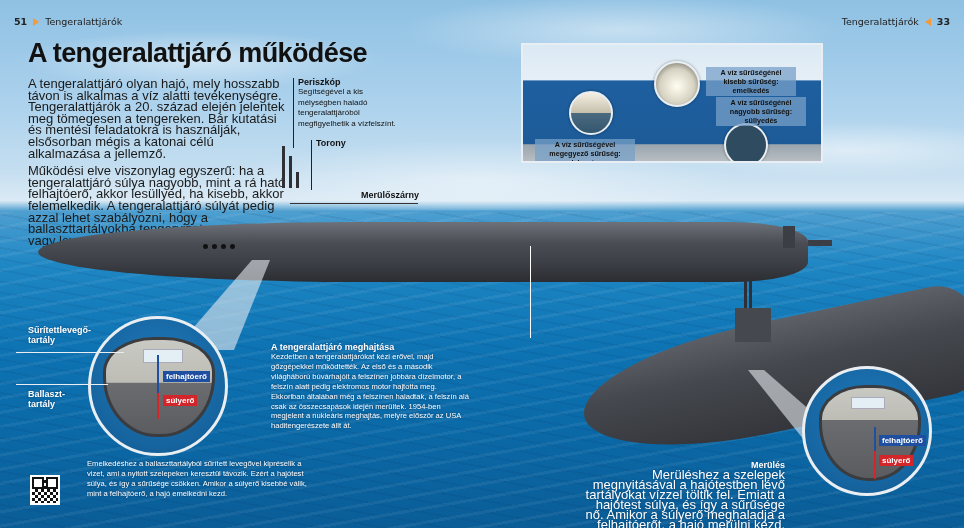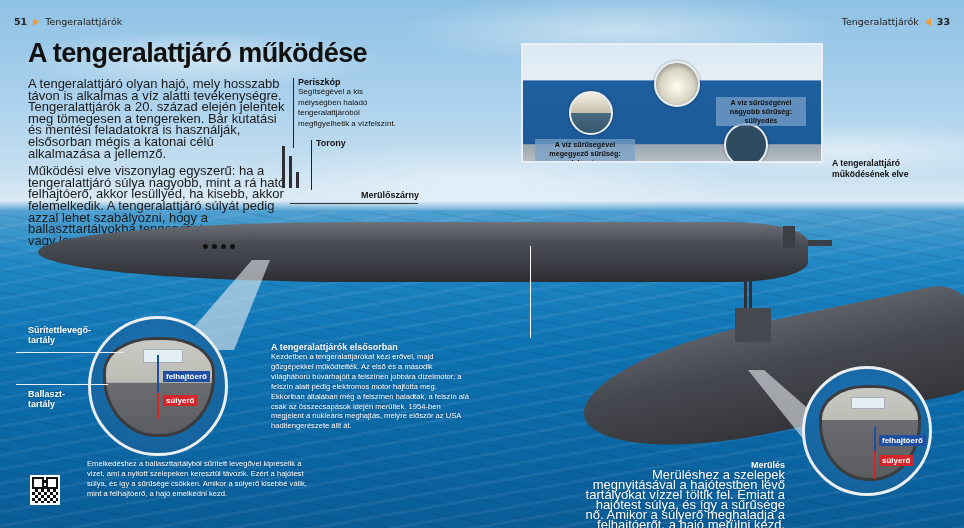--- a/index.html
+++ b/index.html
@@ -79,25 +79,23 @@
   <h1 class="title">A tengeralattjáró működése</h1>
   <div class="intro">
     <p>A tengeralattjáró olyan hajó, mely hosszabb távon is alkalmas a víz alatti tevékenységre. Tengeralattjárók a 20. század elején jelentek meg tömegesen a tengereken. Bár kutatási és mentési feladatokra is használják, elsősorban mégis a katonai célú alkalmazása a jellemző.</p>
     <p>Működési elve viszonylag egyszerű: ha a tengeralattjáró súlya nagyobb, mint a rá ható felhajtóerő, akkor lesüllyed, ha kisebb, akkor felemelkedik. A tengeralattjáró súlyát pedig azzal lehet szabályozni, hogy a ballaszttartályokba tengervizet eresztenek vagy levegőt pumpálnak.</p>
   </div>
 
   <div class="diagram">
     <div class="bubble" style="left:46px;top:46px;width:44px;height:44px;background:linear-gradient(180deg,#f4efe2 0%,#c7c0ad 49%,#4a6a80 50%,#34566e 100%)"></div>
     <div class="bubble" style="left:131px;top:16px;width:46px;height:46px;background:radial-gradient(circle at 50% 55%,#fffef0 0%,#d6d2c2 55%,#8d8a80 78%,#3f5f72 80%)"></div>
     <div class="bubble" style="left:201px;top:78px;width:44px;height:44px;background:#2f4b60"></div>
+    <div class="tag" style="left:183px;top:22px;width:90px">A víz sűrűségénél kisebb sűrűség: emelkedés</div>
     <div class="tag" style="left:193px;top:52px;width:90px">A víz sűrűségénél nagyobb sűrűség: süllyedés</div>
     <div class="tag" style="left:12px;top:94px;width:100px">A víz sűrűségével megegyező sűrűség: lebegés</div>
-  </div>
-  <div class="lbl" style="left:832px;top:158px;width:120px">
-    <div class="h" style="font-size:8.6px;line-height:10.5px">A tengeralattjáró működésének elve</div>
   </div>
 
   <div class="mast" style="left:282px;top:146px;width:3px;height:42px"></div>
   <div class="mast" style="left:289px;top:156px;width:3px;height:32px"></div>
   <div class="mast" style="left:296px;top:172px;width:3px;height:16px"></div>
   <div class="sub1">
     <div style="position:absolute;left:165px;top:22px;width:5px;height:5px;border-radius:50%;background:#111;box-shadow:9px 0 #111,18px 0 #111,27px 0 #111"></div>
   </div>
   <div style="position:absolute;left:783px;top:226px;width:12px;height:22px;background:#3b3e44"></div>
   <div style="position:absolute;left:808px;top:240px;width:24px;height:6px;background:#3b3e44"></div>
@@ -145,21 +143,21 @@
   <div class="circle" style="left:802px;top:366px;width:130px;height:130px">
     <div class="hull" style="left:14px;top:16px;width:102px;height:96px;background:linear-gradient(180deg,#c9c9c3 0%,#bdbdb6 35%,#6a6c70 36%,#5a5c60 100%)"></div>
     <div style="position:absolute;left:46px;top:28px;width:34px;height:12px;background:#e3eef5;border:1px solid #aab"></div>
     <div class="arrow-up" style="left:69px;top:58px;height:24px"></div>
     <div class="arrow-dn" style="left:69px;top:82px;height:28px"></div>
     <div class="force up" style="left:74px;top:66px">felhajtóerő</div>
     <div class="force down" style="left:74px;top:86px">súlyerő</div>
   </div>
 
   <div class="lbl white" style="left:271px;top:342px;width:200px">
-    <div class="h">A tengeralattjárók elsősorban</div>
+    <div class="h">A tengeralattjáró meghajtása</div>
     <div class="t" style="font-size:7.6px;line-height:9.9px">Kezdetben a tengeralattjárókat kézi erővel, majd gőzgépekkel működtették. Az első és a második világháború búvárhajóit a felszínen jobbára dízelmotor, a felszín alatt pedig elektromos motor hajtotta meg. Ekkoriban általában még a felszínen haladtak, a felszín alá csak az összecsapások idején merültek. 1954-ben megjelent a nukleáris meghajtás, melyre először az USA haditengerészete állt át.</div>
   </div>
 
   <div class="qr"></div>
   <div class="lbl white" style="left:87px;top:459px;width:225px">
     <div class="t" style="font-size:7.6px;line-height:10px">Emelkedéshez a ballaszttartályból sűrített levegővel kipréselik a vizet, ami a nyitott szelepeken keresztül távozik. Ezért a hajótest súlya, és így a sűrűsége csökken. Amikor a súlyerő kisebbé válik, mint a felhajtóerő, a hajó emelkedni kezd.</div>
   </div>
 
   <div class="lbl white" style="left:585px;top:460px;width:200px;text-align:right">
     <div class="h">Merülés</div>

